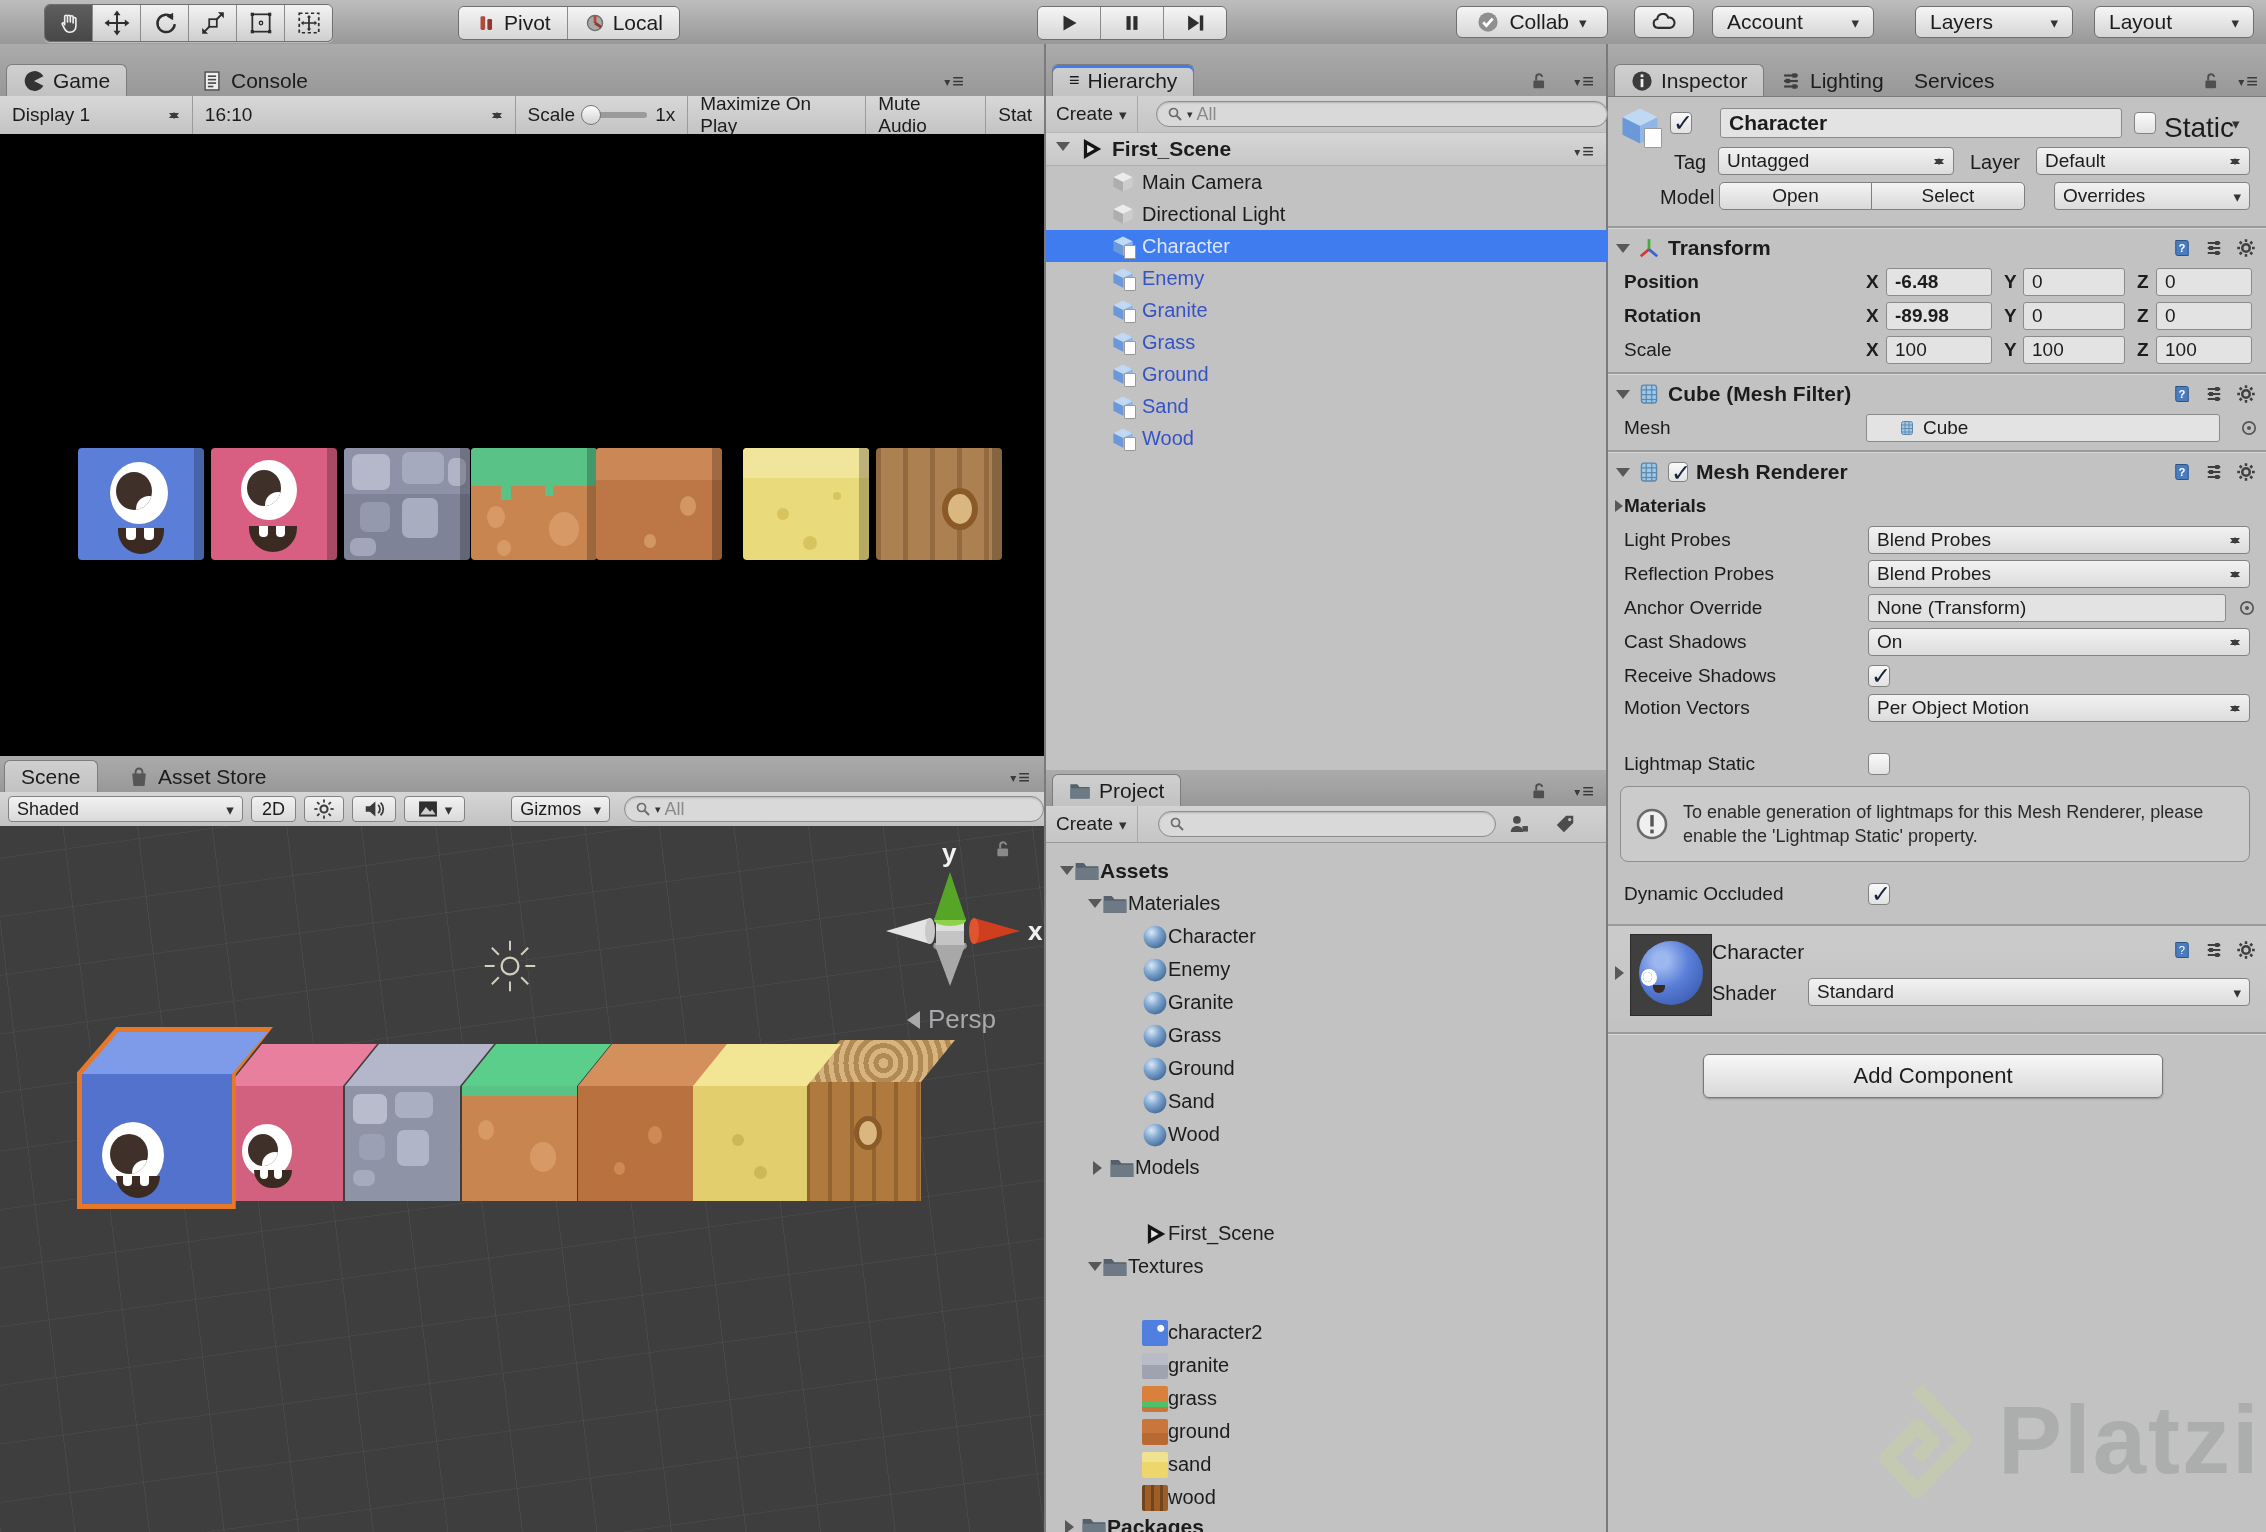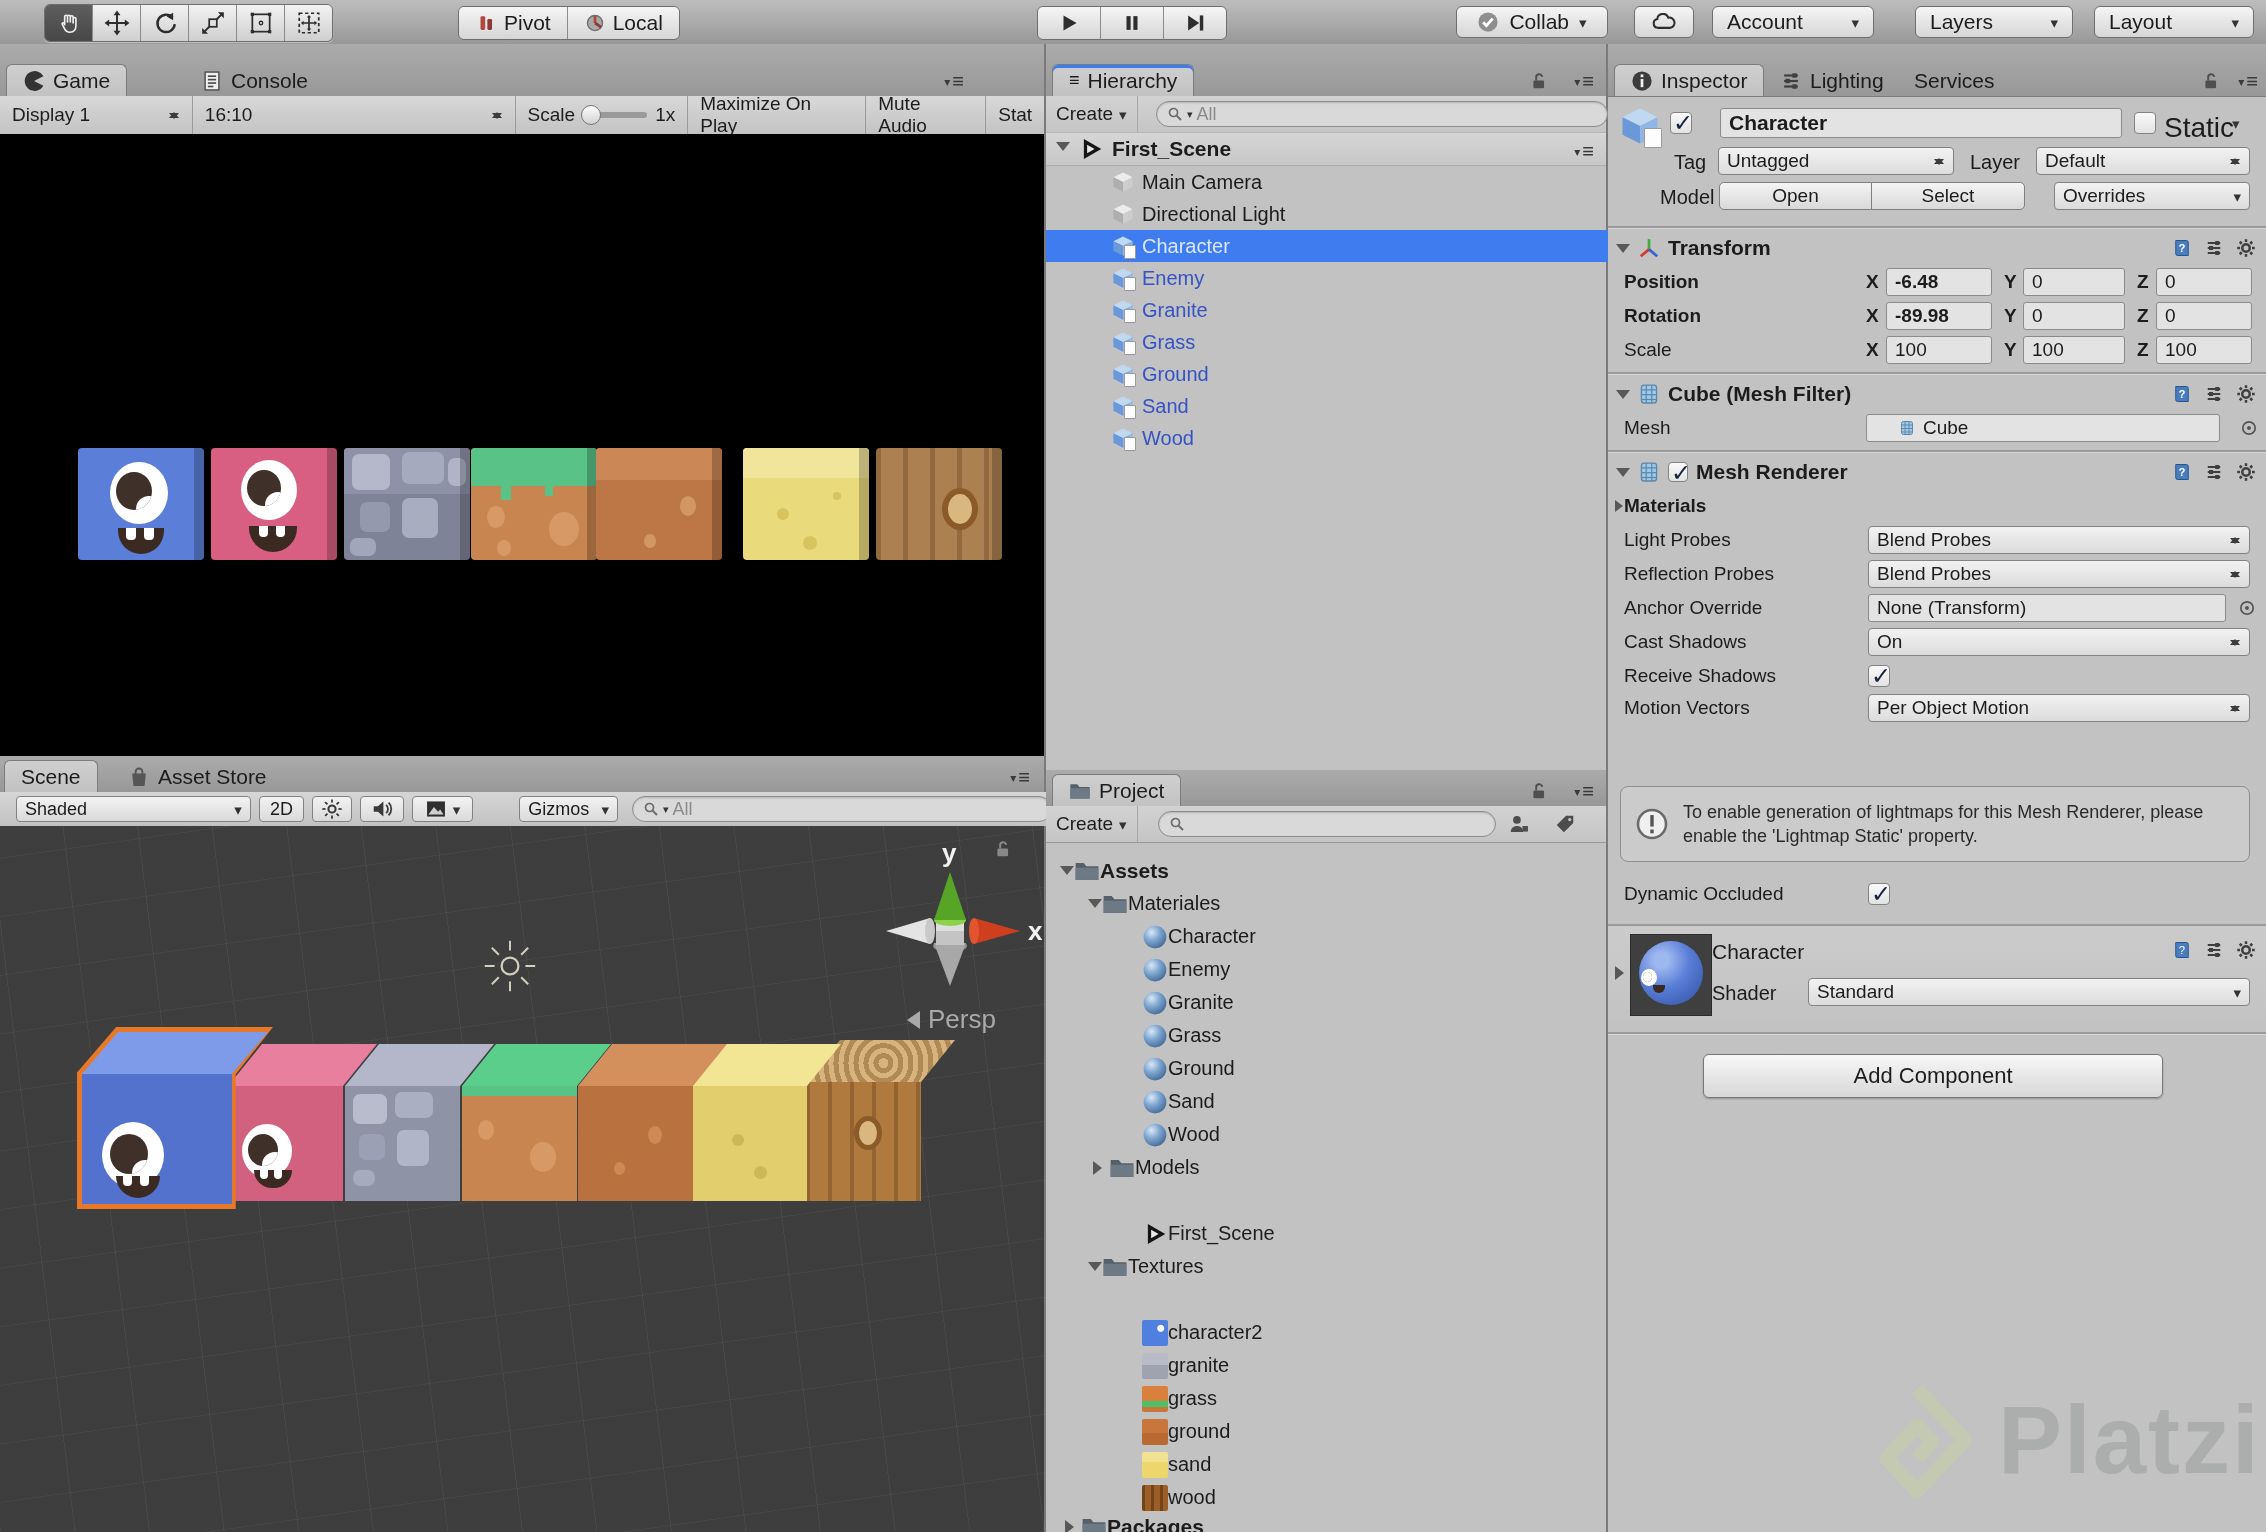--- a/index.html
+++ b/index.html
@@ -83,21 +83,21 @@
   .pupil::after{content:"";position:absolute;width:26px;height:26px;border-radius:50%;background:#fff;right:-10px;bottom:-12px;}
   .mouth{position:absolute;background:#3a2a22;border-radius:0 0 26px 26px;overflow:hidden;}
   .tooth{position:absolute;top:0;background:#fff;border-radius:0 0 4px 4px;}
   .spot{position:absolute;border-radius:50%;}
   .stone{position:absolute;border-radius:7px;}
 
   
   .scenestrip{left:0;top:712px;width:100%;height:36px;}
   .scenetoolbar{position:absolute;left:0;top:748px;width:100%;height:34px;
                 background:linear-gradient(#d6d6d6,#c2c2c2);border-bottom:1px solid #7e7e7e;
-                display:flex;align-items:center;font-size:18px;padding-left:8px;}
+                display:flex;align-items:center;font-size:18px;}
   .stbtn{height:26px;border:1px solid #828282;border-radius:4px;background:linear-gradient(#f2f2f2,#dadada);
          display:flex;align-items:center;justify-content:center;padding:0 8px;gap:6px;margin-left:8px;box-sizing:border-box;}
   .sceneview{position:absolute;left:0;top:782px;width:100%;height:706px;background:#3E3E3E;overflow:hidden;
      background-image:repeating-linear-gradient(83deg,rgba(255,255,255,.05) 0 1px,transparent 1px 74px),
                       repeating-linear-gradient(-8deg,rgba(255,255,255,.04) 0 1px,transparent 1px 58px);}
 
   
   .scube{position:absolute;}
   .scube .topf{position:absolute;left:0;top:0;}
   .scube .frontf{position:absolute;left:0;overflow:hidden;}
@@ -1236,20 +1236,24 @@
       <span class="ilabel">Receive Shadows</span>
       <div class="chk on" style="position:absolute;left:260px;"></div>
     </div>
     <div class="irow" style="top:650px;">
       <span class="ilabel">Motion Vectors</span>
       <div class="dd ifield">
         <span>Per Object Motion</span>
           <span class="pop"></span>
       </div>
     </div>
+    <div class="irow" style="top:706px;">
+      <span class="ilabel">Lightmap Static</span>
+      <div class="chk" style="position:absolute;left:260px;"></div>
+    </div>
     <div class="warnbox" style="top:742px;height:76px;">
       <svg style="width:34px;height:34px;flex:0 0 auto;">
           <use href="#s-warn"></use>
         </svg>
       <span class="warntxt">To enable generation of lightmaps for this Mesh Renderer, please enable the 'Lightmap Static' property.</span>
     </div>
     <div class="irow" style="top:836px;">
       <span class="ilabel">Dynamic Occluded</span>
       <div class="chk on" style="position:absolute;left:260px;"></div>
     </div>

